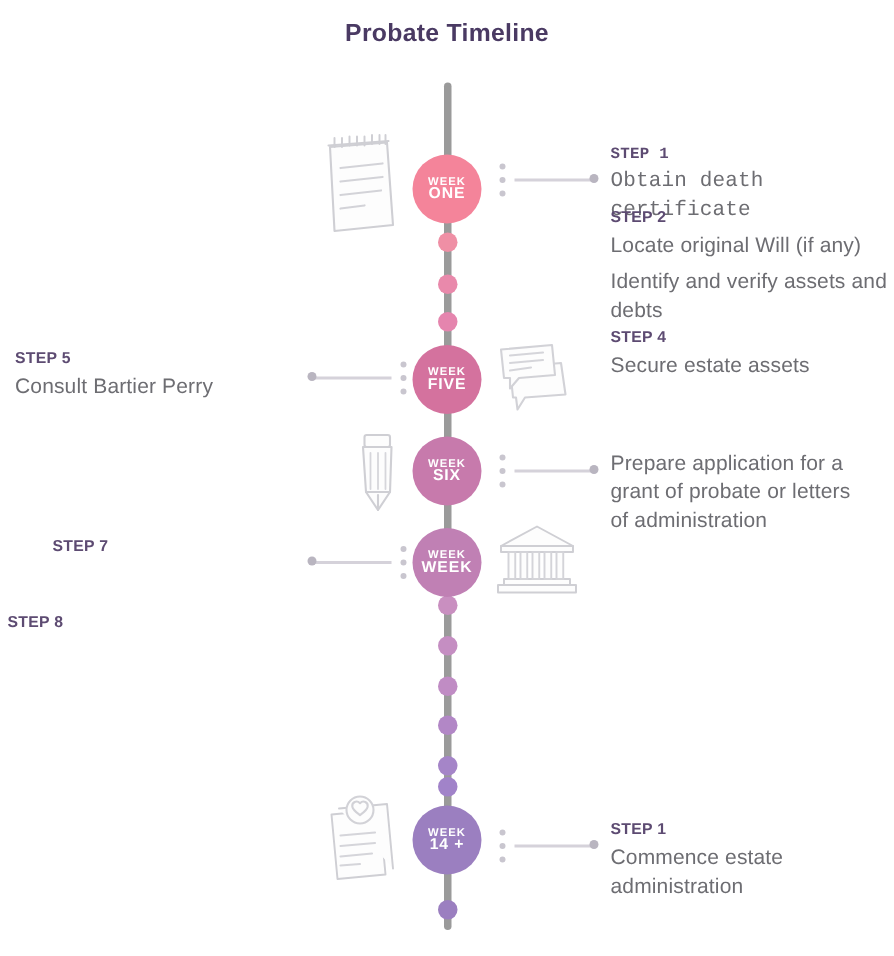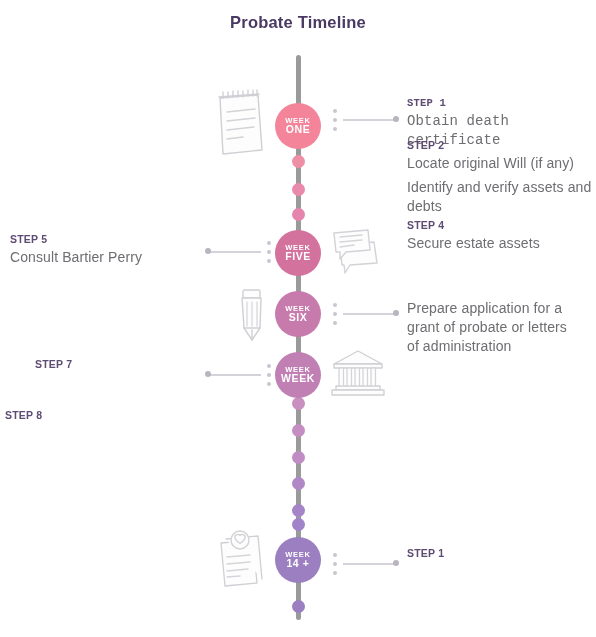--- a/index.html
+++ b/index.html
@@ -248,20 +248,21 @@
   <div class="step-label">STEP 4</div>
   <div class="step-desc">Secure estate assets</div>
 </div>
 
 <div class="step-block" style="top:299px;left:407px;width:175px;">
   <div class="step-desc">Prepare application for a grant of probate  or letters of administration</div>
 </div>
 
 <div class="step-block" style="top:547px;left:407px;width:185px;">
   <div class="step-label">STEP 1</div>
+  <div class="step-desc">Commence  estate administration</div>
 </div>
 
 <div class="step-block align-right" style="top:233px;left:10px;width:185px;">
   <div class="step-label">STEP 5</div>
   <div class="step-desc">Consult Bartier Perry</div>
 </div>
 
 <div class="step-block align-right" style="top:358px;left:35px;width:160px;">
   <div class="step-label">STEP 7</div>
 </div>

